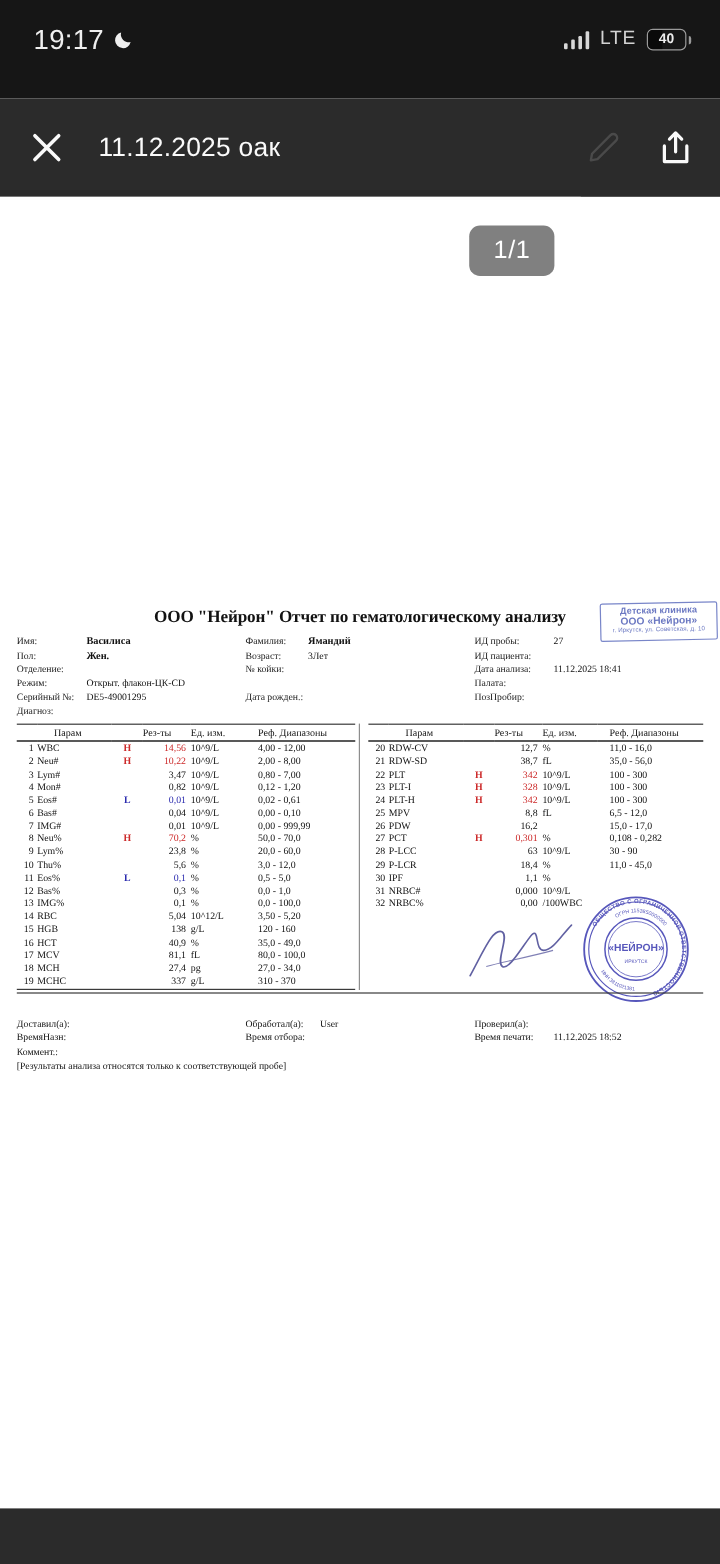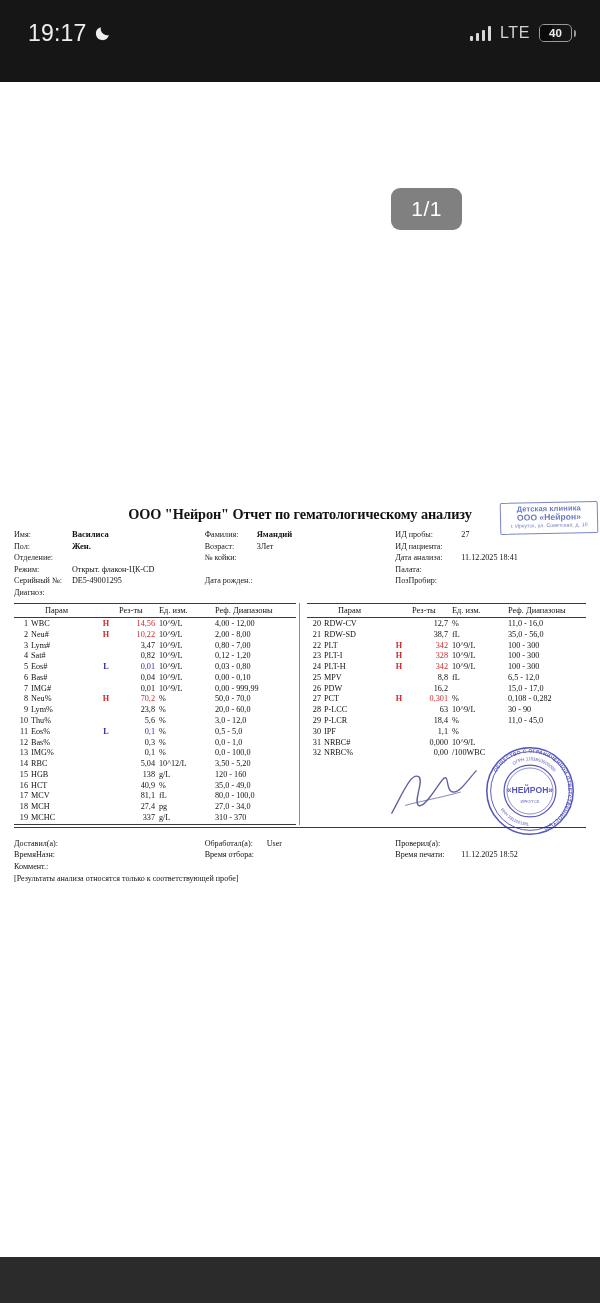--- a/index.html
+++ b/index.html
@@ -126,21 +126,21 @@
   .res-bottom { border-top: 1.3px solid #3a3a3a; margin-top: 1px; }
 
   
   .seal {
     position: absolute; right: 8px; bottom: -14px; width: 96px; height: 96px;
     opacity: .85; pointer-events: none;
   }
   .signature { position: absolute; right: 104px; bottom: 4px; width: 96px; height: 58px; opacity: .8; }
 
   
-  .footer { margin-top: 2px; border-top: 1.3px solid #3a3a3a; padding-top: 10px; font-size: 8.1px; line-height: 11.4px; position: relative; }
+  .footer { margin-top: 2px; border-top: 1.3px solid #3a3a3a; padding-top: 20px; font-size: 8.1px; line-height: 11.4px; position: relative; }
   .foot-grid { display: grid; grid-template-columns: 1fr 1fr 1fr; }
   .foot-row { display: flex; align-items: baseline; }
   .foot-lbl { width: 64px; flex: 0 0 auto; }
   .foot-col2 .foot-lbl { width: 62px; }
   .foot-col3 .foot-lbl { width: 66px; }
   .foot-note { margin-top: .5px; }
   .foot-page { text-align: right; font-size: 8.4px; margin-top: 10px; padding-right: 34px; letter-spacing: 1px; }
 
   .bottombar { position: absolute; left: 0; bottom: 0; width: 600px; height: 46px; background: #2b2b2b; }
 </style>
@@ -167,20 +167,33 @@
       <span class="battery">
         <span class="batt-body">
           <span class="batt-fill"></span>
           <span class="batt-num">40</span>
         </span>
         <span class="batt-tip"></span>
       </span>
     </div>
   </div>
 
+  <div class="toolbar">
+    <svg class="tb-close" viewBox="0 0 24 24">
+      <path d="M5 5 L19 19 M19 5 L5 19" stroke="#fafafa" stroke-width="2.1" fill="none" stroke-linecap="round"></path>
+    </svg>
+    <div class="tb-title">11.12.2025 оак</div>
+    <svg class="tb-icon" viewBox="0 0 24 24">
+      <path d="M4.5 19.5 L5.2 15.6 L16.1 4.7 A1.9 1.9 0 0 1 19.3 7.9 L8.4 18.8 Z" stroke="#4a4a4a" stroke-width="1.4" fill="none" stroke-linejoin="round"></path>
+    </svg>
+    <svg class="tb-icon" viewBox="0 0 24 24">
+      <path d="M12 3.4 L12 14.5 M12 3.4 L8.4 7 M12 3.4 L15.6 7" stroke="#fafafa" stroke-width="1.9" fill="none" stroke-linecap="round" stroke-linejoin="round"></path>
+      <path d="M5.4 11 L5.4 20.2 L18.6 20.2 L18.6 11" stroke="#fafafa" stroke-width="1.9" fill="none" stroke-linecap="round" stroke-linejoin="round"></path>
+    </svg>
+  </div>
 
   <div class="viewer">
 
     <div class="page-badge">1/1</div>
 
     <div class="doc">
 
       <div class="doc-title">ООО "Нейрон" Отчет по гематологическому анализу</div>
 
       <div class="clinic-stamp">
@@ -292,33 +305,33 @@
                 <tr>
                   <td class="c-idx">3</td>
                   <td class="c-name">Lym#</td>
                   <td class="c-flag"></td>
                   <td class="c-val">3,47</td>
                   <td class="c-unit">10^9/L</td>
                   <td class="c-ref">0,80 - 7,00</td>
                 </tr>
                 <tr>
                   <td class="c-idx">4</td>
-                  <td class="c-name">Sat#</td>
+                  <td class="c-name">Mon#</td>
                   <td class="c-flag"></td>
                   <td class="c-val">0,82</td>
                   <td class="c-unit">10^9/L</td>
                   <td class="c-ref">0,12 - 1,20</td>
                 </tr>
                 <tr>
                   <td class="c-idx">5</td>
                   <td class="c-name">Eos#</td>
                   <td class="c-flag lo">L</td>
                   <td class="c-val lo">0,01</td>
                   <td class="c-unit">10^9/L</td>
-                  <td class="c-ref">0,03 - 0,80</td>
+                  <td class="c-ref">0,02 - 0,61</td>
                 </tr>
                 <tr>
                   <td class="c-idx">6</td>
                   <td class="c-name">Bas#</td>
                   <td class="c-flag"></td>
                   <td class="c-val">0,04</td>
                   <td class="c-unit">10^9/L</td>
                   <td class="c-ref">0,00 - 0,10</td>
                 </tr>
                 <tr>

